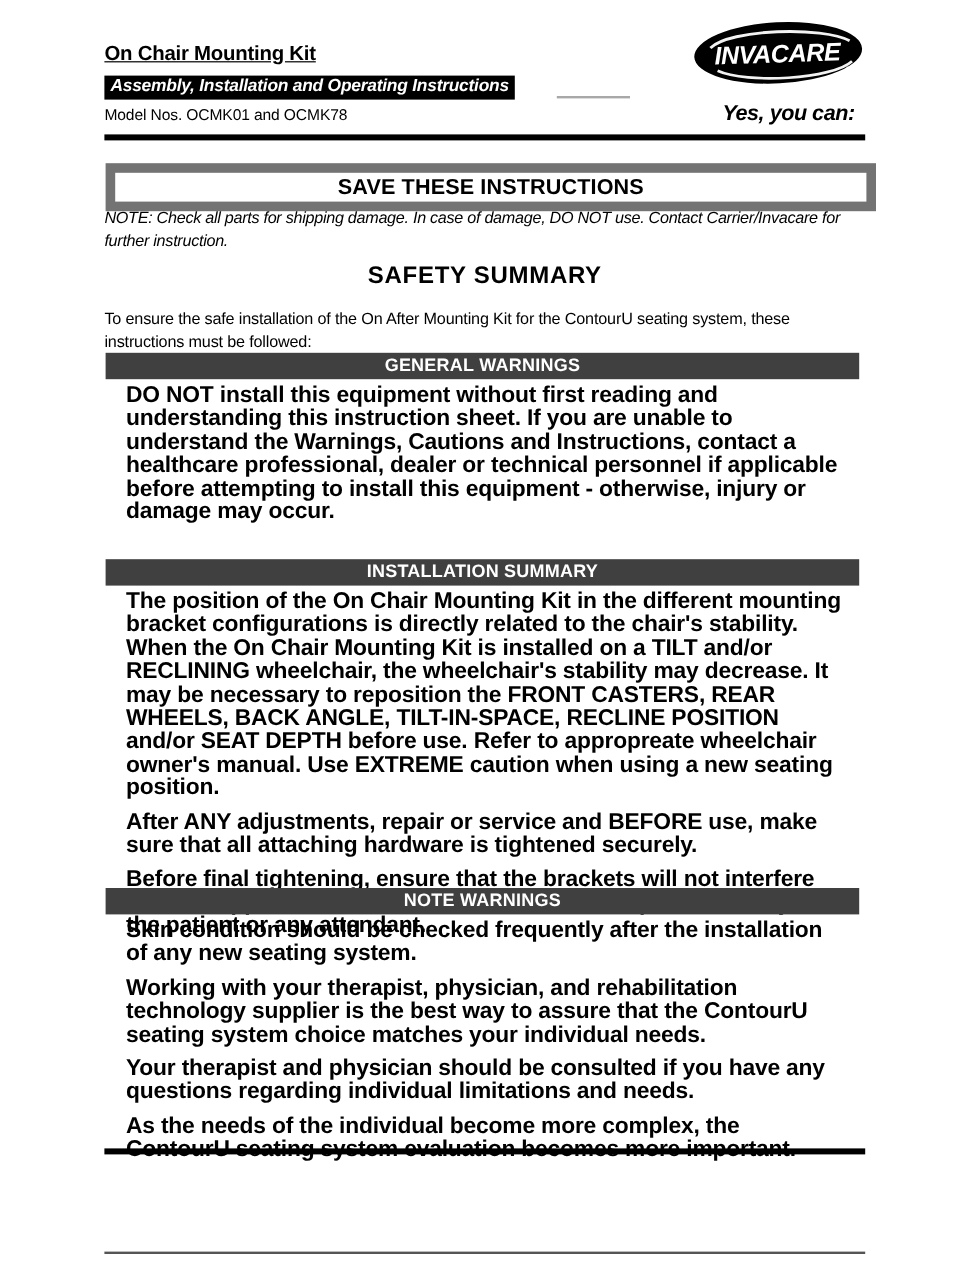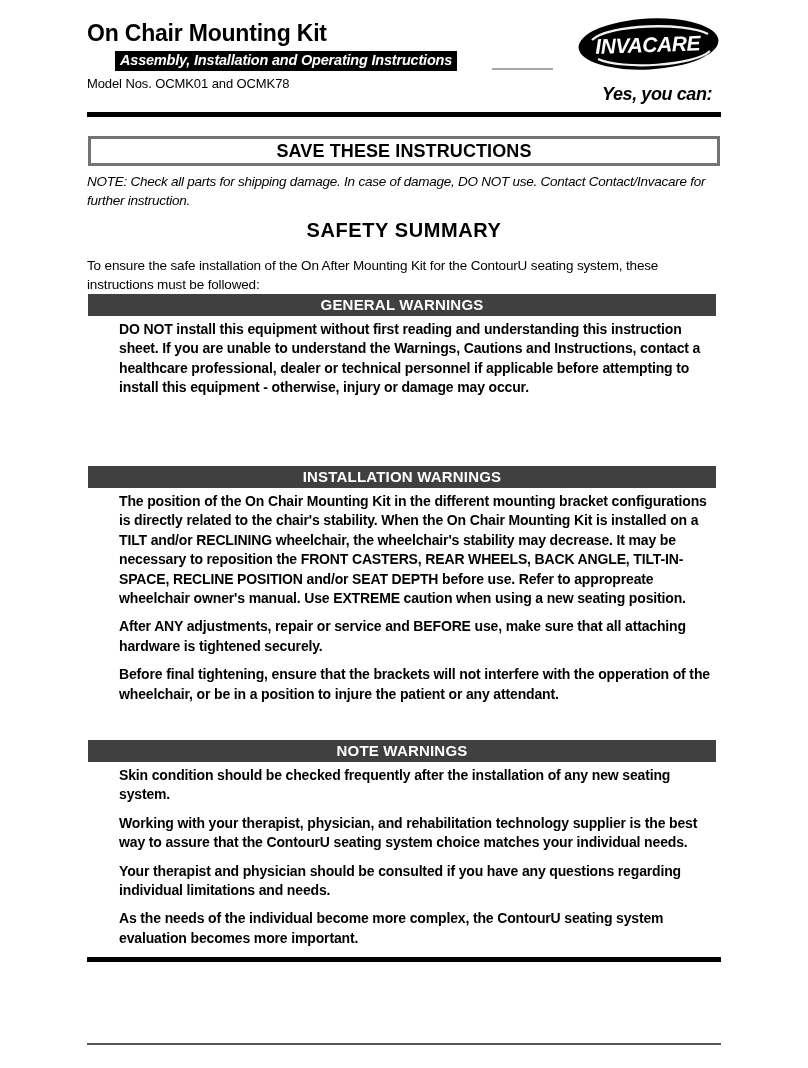--- a/index.html
+++ b/index.html
@@ -23,31 +23,31 @@
   }
 
   
   .header {
     position: absolute;
     left: 87px;
     top: 22px;
     width: 634px;
   }
   .doc-title {
-    font-size: 23px;
+    font-size: 17px;
     font-weight: bold;
     letter-spacing: -0.2px;
     line-height: 22px;
-    margin: 0 0 7px 0;
+    margin: 12px 0 7px 0;
+    text-decoration: underline;
   }
   .subtitle-row {
     position: relative;
     height: 19px;
     margin-bottom: 6px;
-    margin-left: 28px;
   }
   .subtitle-bar {
     display: inline-block;
     background: #000000;
     color: #ffffff;
     font-size: 14.5px;
     font-weight: bold;
     font-style: italic;
     letter-spacing: -0.2px;
     padding: 2px 5px 3px 5px;
@@ -121,21 +121,21 @@
     background: #555555;
   }
 
   
   .save-box {
     position: absolute;
     left: 88px;
     top: 136px;
     width: 626px;
     height: 24px;
-    border: 3px solid #737373;
+    border: 8px solid #737373;
     text-align: center;
   }
   .save-box-text {
     font-size: 18px;
     font-weight: bold;
     line-height: 24px;
     letter-spacing: 0.1px;
   }
 
   
@@ -184,25 +184,25 @@
     font-size: 15px;
     font-weight: bold;
     letter-spacing: 0.2px;
     line-height: 19px;
     padding: 1px 0 2px 0;
   }
   .section-body {
     padding: 4px 0 0 13px;
   }
   .warn-p {
-    font-size: 14px;
+    font-size: 19px;
     font-weight: bold;
     line-height: 19.4px;
     letter-spacing: -0.15px;
-    margin: 0 0 9px 18px;
+    margin: 0 0 9px 4px;
     width: 602px;
   }
   .warn-p:last-child {
     margin-bottom: 0;
   }
   .s-general { top: 294px; }
   .s-install { top: 466px; }
   .s-user { top: 740px; }
 </style>
 </head>
@@ -229,34 +229,34 @@
     </svg>
     <div class="tagline">Yes, you can:</div>
   </div>
 
   <div class="rule-thick-top"></div>
 
   <div class="save-box">
     <div class="save-box-text">SAVE THESE INSTRUCTIONS</div>
   </div>
 
-  <div class="note">NOTE: Check all parts for shipping damage. In case of damage, DO NOT use. Contact Contact/Invacare for further instruction.</div>
+  <div class="note">NOTE: Check all parts for shipping damage. In case of damage, DO NOT use. Contact Carrier/Invacare for further instruction.</div>
 
   <div class="safety-heading">SAFETY  SUMMARY</div>
   <div class="intro">To ensure the safe installation of the On After Mounting Kit for the ContourU seating system, these instructions must be followed:</div>
 
   <div class="section s-general">
     <div class="section-bar">GENERAL WARNINGS</div>
     <div class="section-body">
       <p class="warn-p">DO NOT install this equipment without first reading and understanding this instruction sheet. If you are unable to understand the Warnings, Cautions and Instructions, contact a healthcare professional, dealer or technical personnel if applicable before attempting to install this equipment - otherwise, injury or damage may occur.</p>
     </div>
   </div>
 
   <div class="section s-install">
-    <div class="section-bar">INSTALLATION WARNINGS</div>
+    <div class="section-bar">INSTALLATION SUMMARY</div>
     <div class="section-body">
       <p class="warn-p">The position of the On Chair Mounting Kit in the different mounting bracket configurations is directly related to the chair's stability. When the On Chair Mounting Kit is installed on a TILT and/or RECLINING  wheelchair, the wheelchair's stability may decrease. It may be necessary to reposition the FRONT CASTERS, REAR WHEELS, BACK ANGLE, TILT-IN-SPACE, RECLINE POSITION and/or SEAT DEPTH before use. Refer to appropreate wheelchair owner's manual. Use EXTREME caution when using a new seating position.</p>
       <p class="warn-p">After ANY adjustments, repair or service and BEFORE use, make sure that all attaching hardware is tightened securely.</p>
       <p class="warn-p">Before final tightening, ensure that the brackets will not interfere with the opperation of the wheelchair, or be in a position to injure the patient or any attendant.</p>
     </div>
   </div>
 
   <div class="section s-user">
     <div class="section-bar">NOTE WARNINGS</div>
     <div class="section-body">

